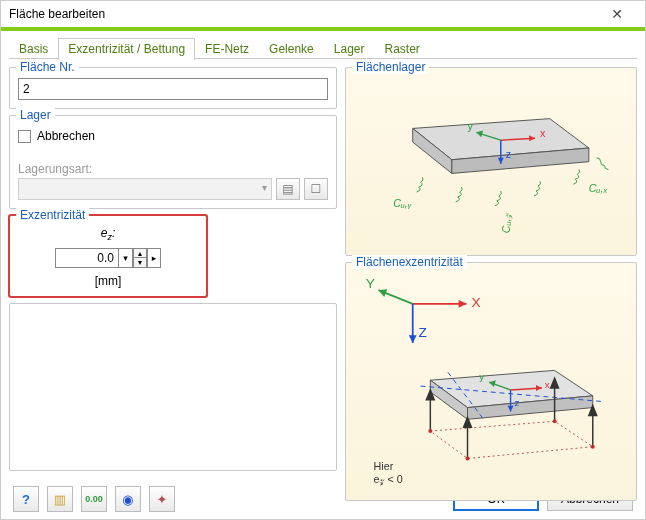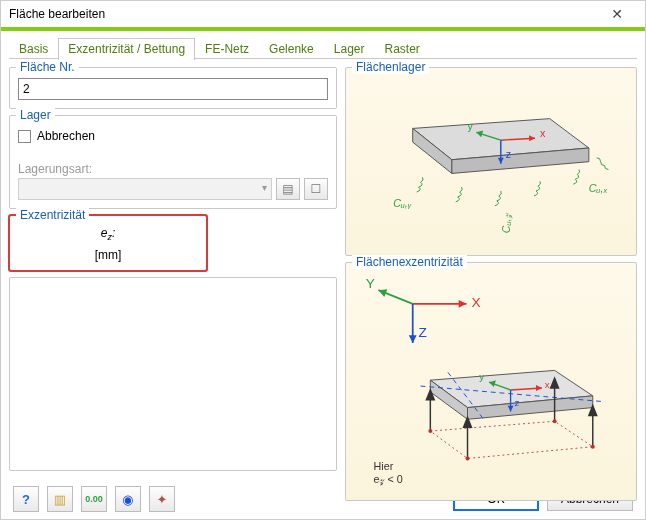--- a/index.html
+++ b/index.html
@@ -238,20 +238,29 @@
         </div>
       </div>
     </div>
 
     <div class="group highlight" style="width:198px">
       <span class="legend">Exzentrizität</span>
       <div class="ez-row">
         <span class="ez-label">
           <span>e</span><span class="ez-sub">z</span>:
         </span>
+        <div style="display:flex;">
+          <input class="ez-input" value="0.0" style="">
+          <div class="dd-arrow">▾</div>
+          <div class="spinner">
+            <div class="sp">▲</div>
+            <div class="sp">▼</div>
+          </div>
+          <div class="dd-arrow" style="border-left:1px solid #888">▸</div>
+        </div>
         <span>[mm]</span>
       </div>
     </div>
 
     <div class="group grow"></div>
 
   </div>
 
   <div class="col-right">
 

